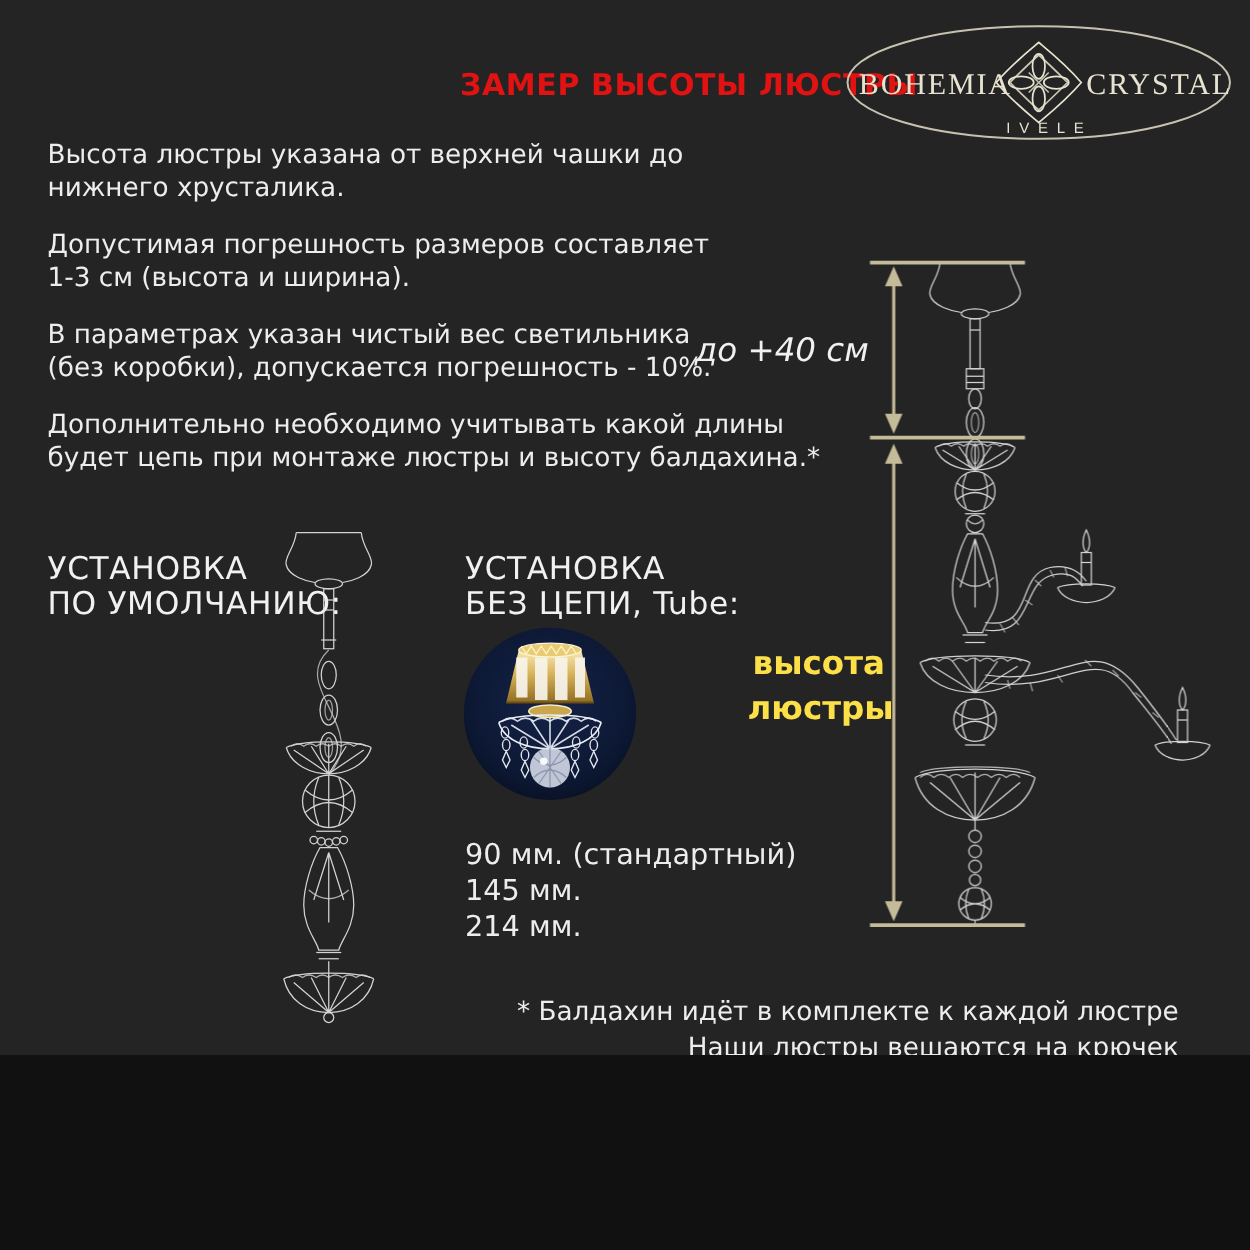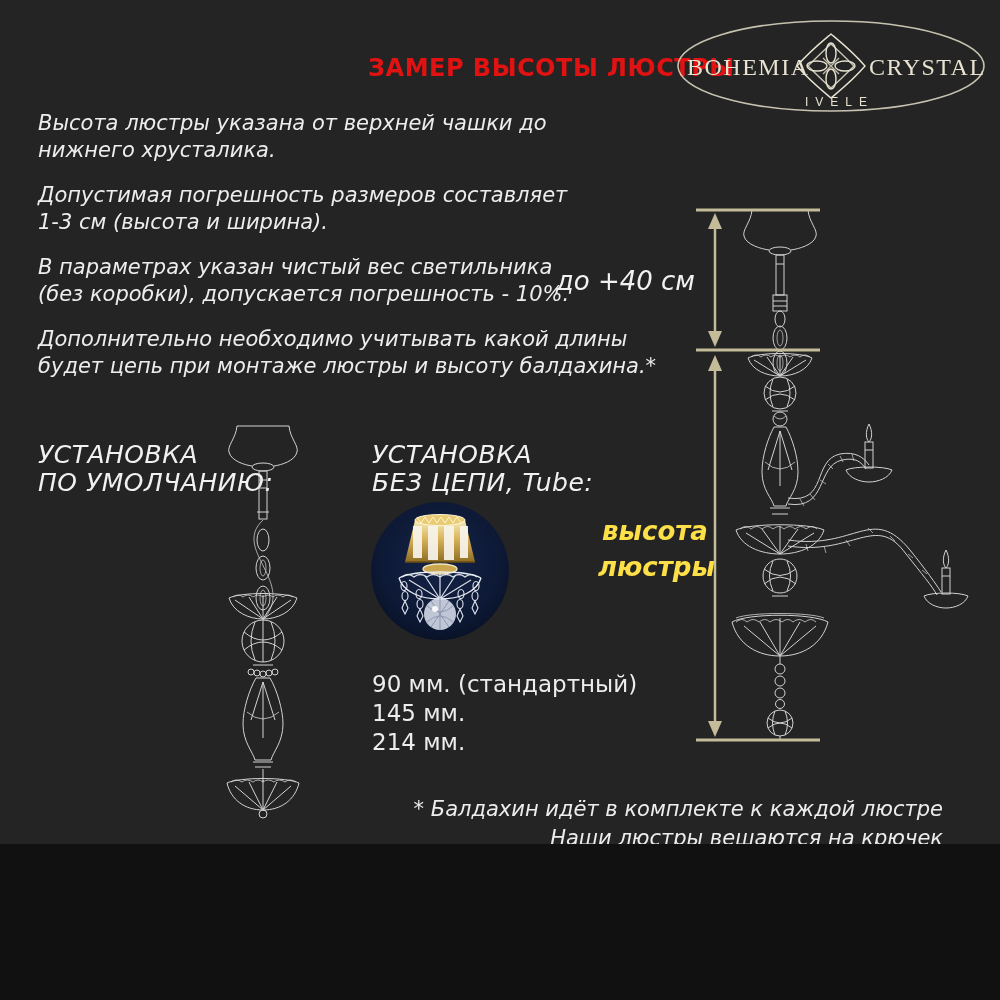--- a/index.html
+++ b/index.html
@@ -3,21 +3,21 @@
 <meta charset="utf-8">
 <style>
   html,body{margin:0;padding:0;background:#111;}
   .stage{
     position:relative;width:1000px;height:844px;margin:0 auto;
     background:#242424;overflow:hidden;
     font-family:"DejaVu Sans","Liberation Sans",sans-serif;
     color:#efefef;
   }
   .abs{position:absolute;}
-  .pre{white-space:pre-line;font-style:italic;}
+  .pre{white-space:pre-line;}
   .title{
     font-size:24px;font-weight:bold;letter-spacing:0.5px;
     color:#e01212;
   }
   .para{font-size:21px;line-height:27px;color:#ededed;margin:0 0 18px 0;}
   .section-heading{font-size:25px;line-height:28px;letter-spacing:0.5px;color:#f1f1f1;}
   .dim-label{font-size:26px;color:#f1f1f1;font-style:italic;}
   .height-label{font-size:26px;font-weight:bold;line-height:36px;text-align:center;color:#fde047;}
   .diam-heading{font-size:21px;line-height:27px;color:#ededed;margin-bottom:8px;}
   .diam-size{font-size:23px;line-height:29px;color:#ededed;}

